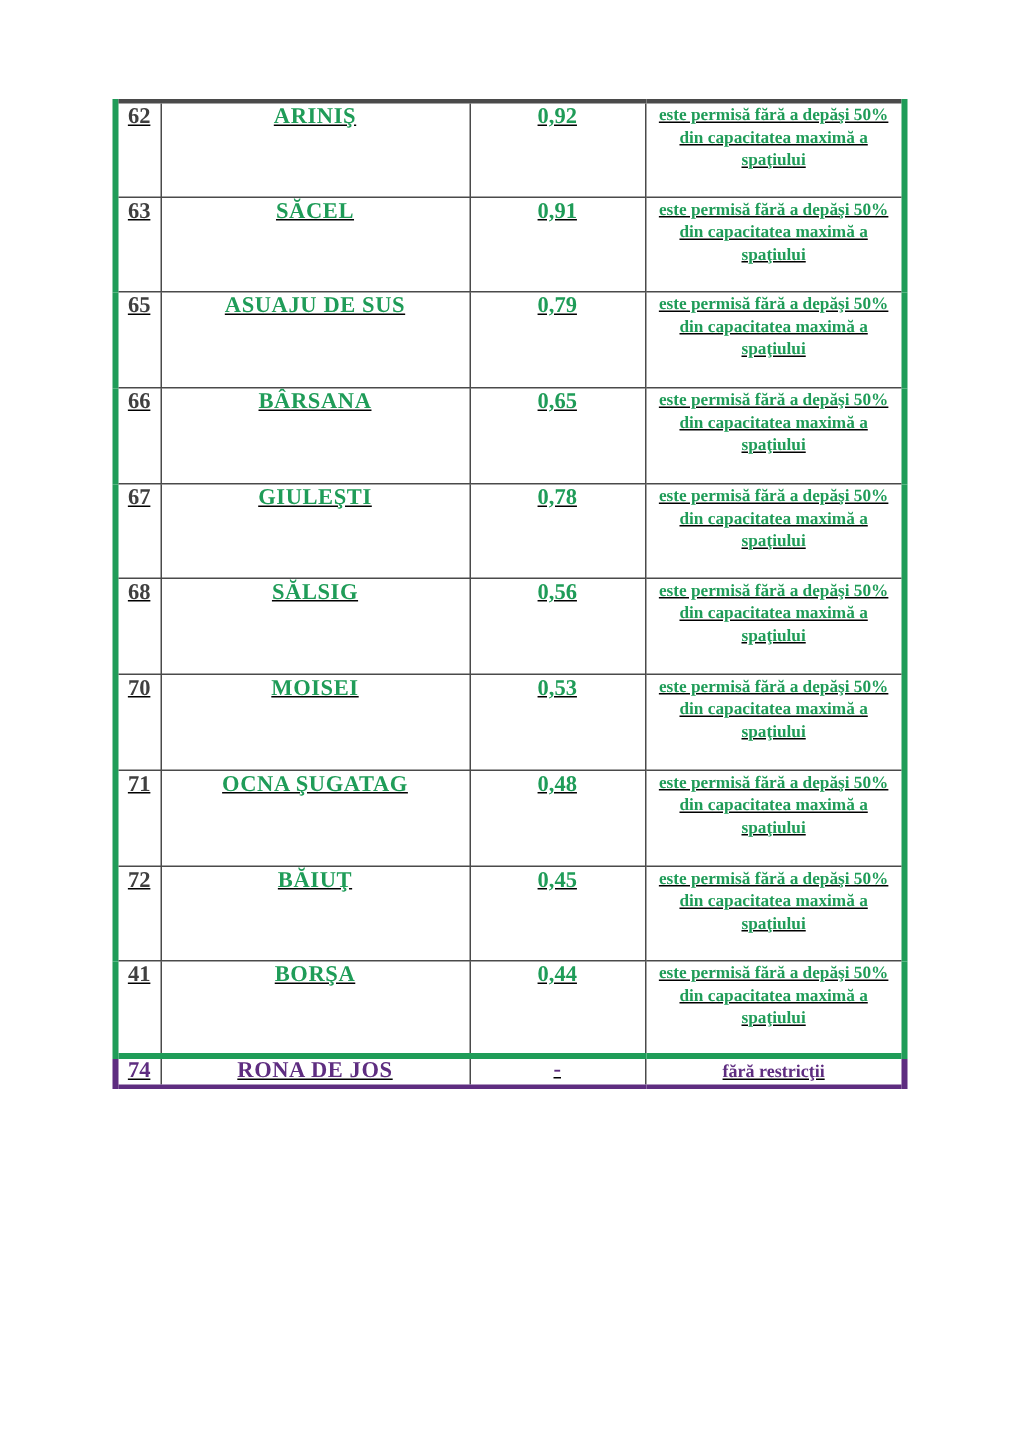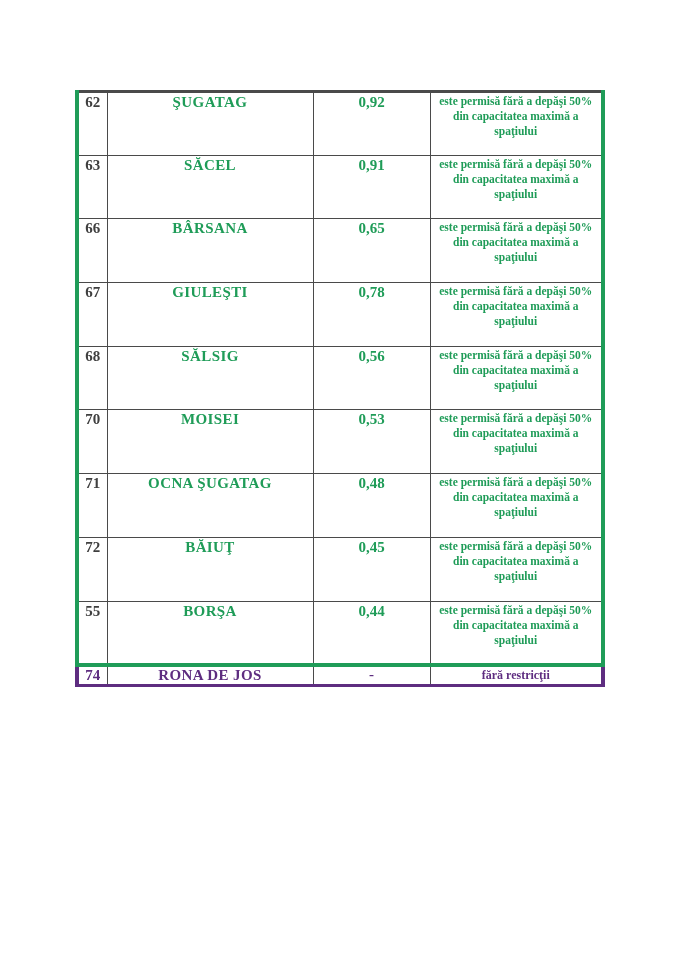--- a/index.html
+++ b/index.html
@@ -12,23 +12,24 @@
   html,body{margin:0;padding:0;}
   body{
     width:679px;height:960px;
     background:var(--paper);
     position:relative;
     font-family:"Liberation Serif", serif;
     overflow:hidden;
   }
   .doc-table{
     position:absolute;
-    left:75px;top:90px;
+    left:75px;top:66px;
     border-collapse:collapse;
     table-layout:fixed;
+    text-decoration:underline;
   }
   .doc-table td{
     border:1px solid var(--grid);
     text-align:center;
     vertical-align:top;
     font-weight:bold;
     padding:0 2px;
     overflow:hidden;
   }
   tr.green{height:63.7px;}
@@ -58,28 +59,34 @@
 <table class="doc-table">
   <colgroup>
     <col style="width:30px">
     <col style="width:206px">
     <col style="width:117px">
     <col style="width:173px">
   </colgroup>
   <tbody>
       <tr class="green">
     <td class="c-num">62</td>
-    <td class="c-name">ŞUGATAG</td>
+    <td class="c-name">ARINIŞ</td>
     <td class="c-value">0,92</td>
     <td class="c-restr">este permisă fără a depăşi 50% din capacitatea maximă a spaţiului</td>
   </tr>
       <tr class="green">
     <td class="c-num">63</td>
     <td class="c-name">SĂCEL</td>
     <td class="c-value">0,91</td>
+    <td class="c-restr">este permisă fără a depăşi 50% din capacitatea maximă a spaţiului</td>
+  </tr>
+      <tr class="green">
+    <td class="c-num">65</td>
+    <td class="c-name">ASUAJU DE SUS</td>
+    <td class="c-value">0,79</td>
     <td class="c-restr">este permisă fără a depăşi 50% din capacitatea maximă a spaţiului</td>
   </tr>
       <tr class="green">
     <td class="c-num">66</td>
     <td class="c-name">BÂRSANA</td>
     <td class="c-value">0,65</td>
     <td class="c-restr">este permisă fără a depăşi 50% din capacitatea maximă a spaţiului</td>
   </tr>
       <tr class="green">
     <td class="c-num">67</td>
@@ -105,21 +112,21 @@
     <td class="c-value">0,48</td>
     <td class="c-restr">este permisă fără a depăşi 50% din capacitatea maximă a spaţiului</td>
   </tr>
       <tr class="green">
     <td class="c-num">72</td>
     <td class="c-name">BĂIUŢ</td>
     <td class="c-value">0,45</td>
     <td class="c-restr">este permisă fără a depăşi 50% din capacitatea maximă a spaţiului</td>
   </tr>
       <tr class="green">
-    <td class="c-num">55</td>
+    <td class="c-num">41</td>
     <td class="c-name">BORŞA</td>
     <td class="c-value">0,44</td>
     <td class="c-restr">este permisă fără a depăşi 50% din capacitatea maximă a spaţiului</td>
   </tr>
       <tr class="purple">
     <td class="c-num">74</td>
     <td class="c-name">RONA DE JOS</td>
     <td class="c-value">-</td>
     <td class="c-restr">fără restricţii</td>
   </tr>

